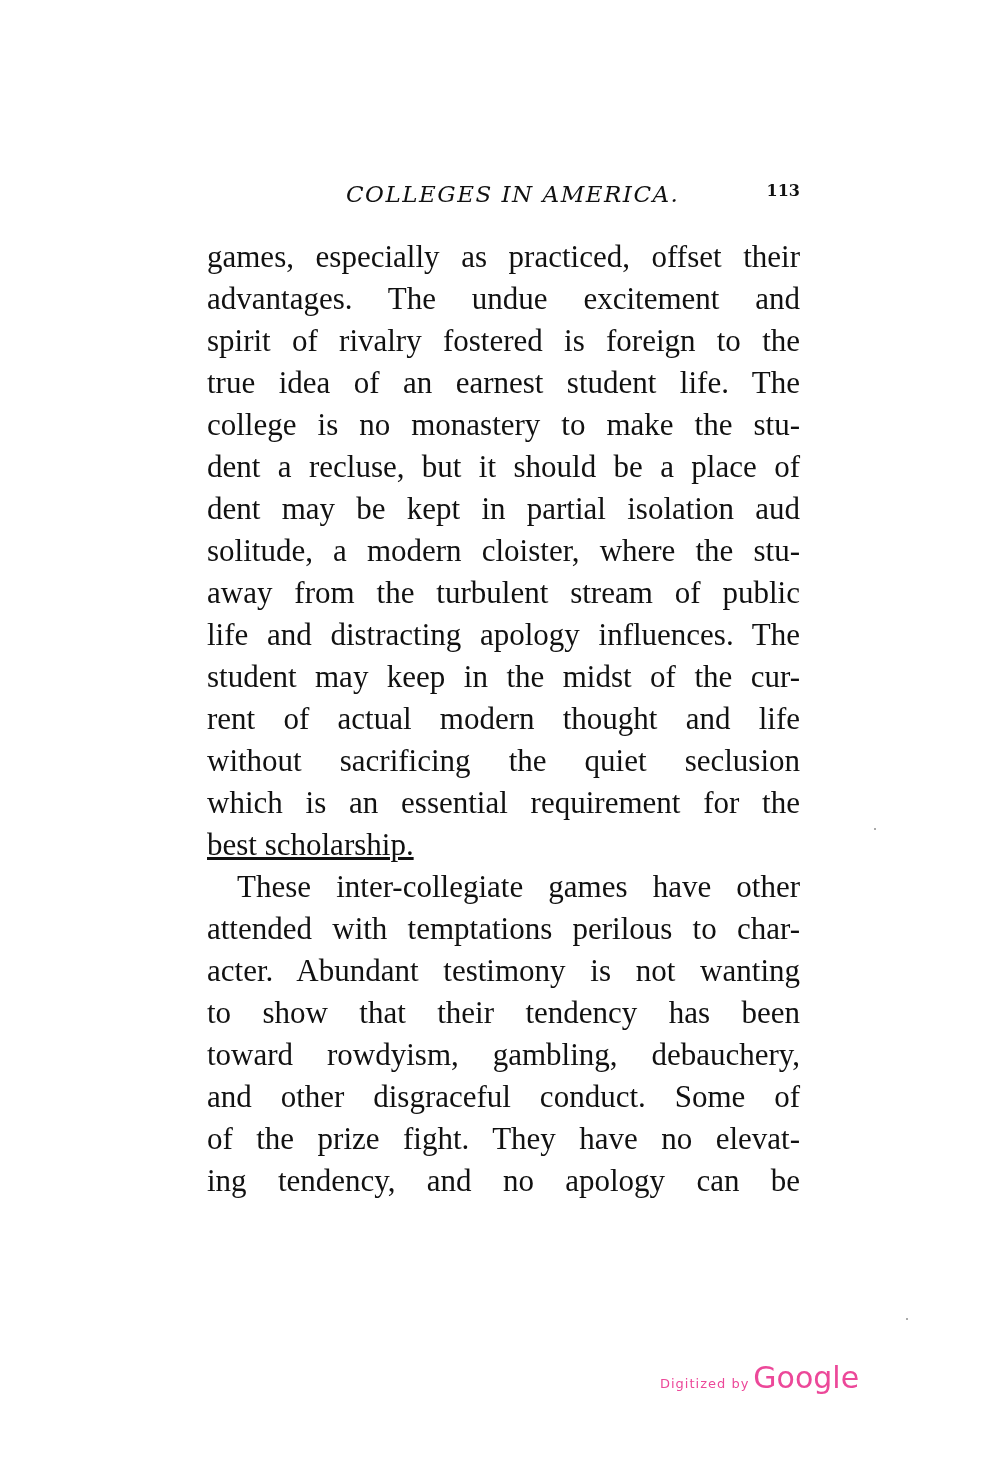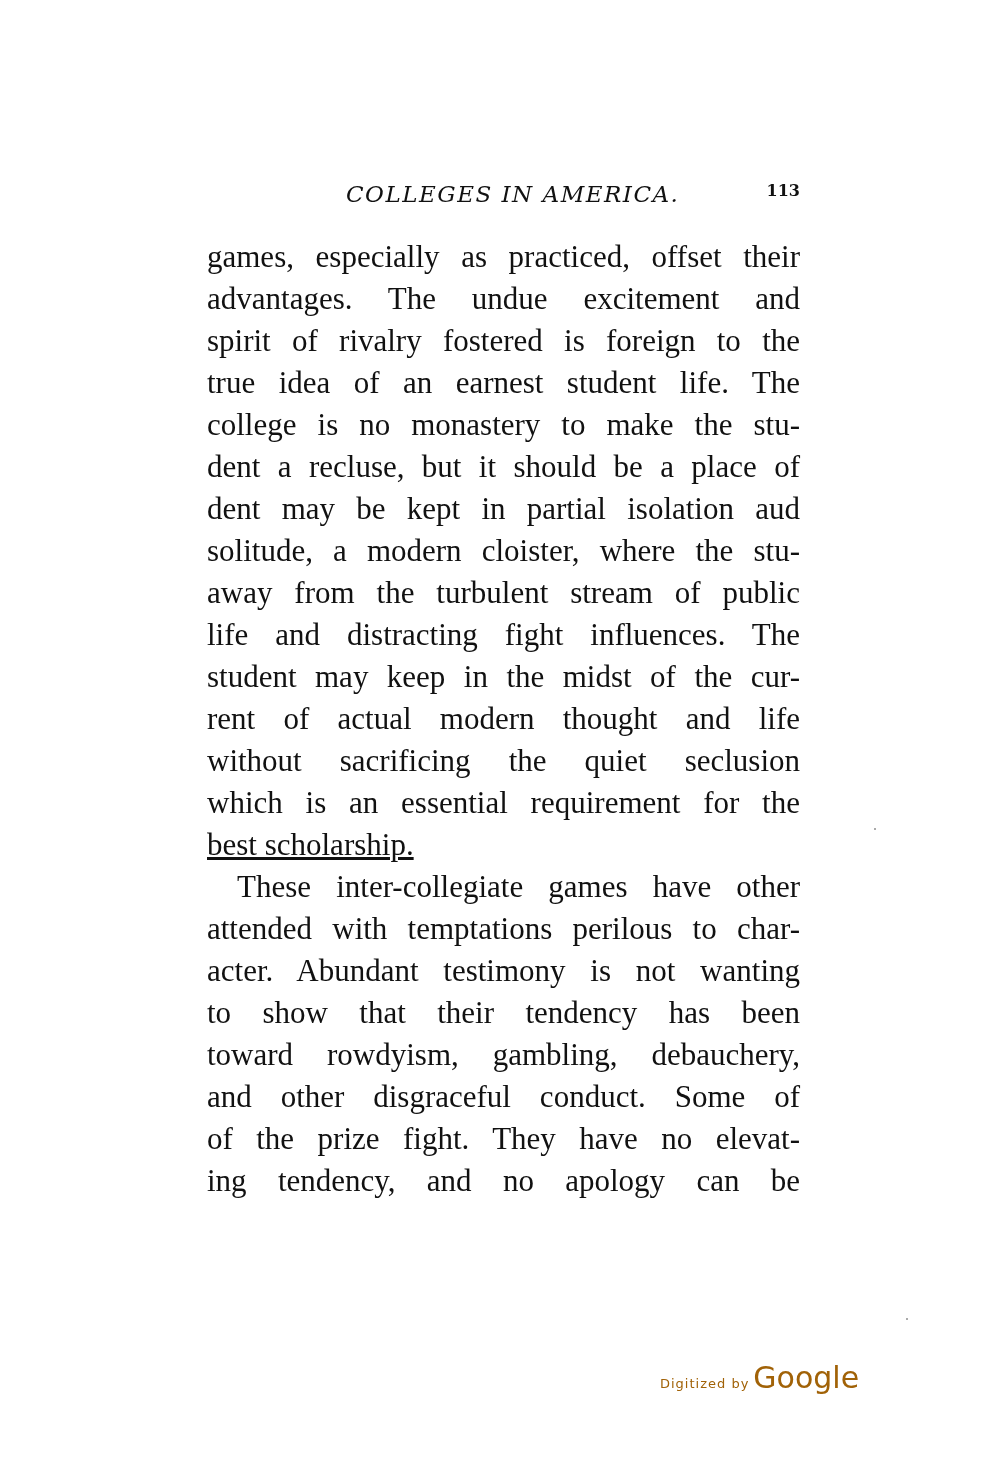--- a/index.html
+++ b/index.html
@@ -5,21 +5,21 @@
     html, body { margin: 0; padding: 0; background: #ffffff; }
     body { width: 1003px; height: 1470px; position: relative; overflow: hidden; }
     .page { position: absolute; left: 0; top: 0; width: 1003px; height: 1470px; background: #fff; color: #111; }
     .running-head { position: absolute; left: 207px; top: 181px; width: 593px; height: 36px; font-family: "DejaVu Serif", serif; }
     .rh-title { position: absolute; left: 120px; top: 0; font-style: italic; font-size: 23px; letter-spacing: 1.5px; margin-left: 19px; }
     .rh-num { position: absolute; right: 0; top: 0; font-size: 16px; font-weight: bold; }
     .body { position: absolute; left: 207px; top: 236px; width: 593px; font-family: "Liberation Serif", serif; font-size: 31px; }
     .line { height: 42px; line-height: 42px; white-space: nowrap; text-align: justify; text-align-last: justify; }
     .line.last { text-align-last: left; text-decoration: underline; }
     .line.indent { padding-left: 30px; }
-    .watermark { position: absolute; left: 660px; top: 1360px; color: #a16207; font-family: "DejaVu Sans", sans-serif; }
+    .watermark { position: absolute; left: 660px; top: 1360px; color: #ec4899; font-family: "DejaVu Sans", sans-serif; }
     .wm-small { font-size: 13px; letter-spacing: 1px; margin-right: 4px; }
     .wm-big { font-size: 30px; }
     .speck { position: absolute; width: 2px; height: 2px; background: #aaa; }
   </style>
 </head>
 <body>
 
 <div class="page">
   <div class="running-head">
     <span class="rh-title">COLLEGES IN AMERICA.</span>
@@ -30,21 +30,21 @@
     <div>
       <div class="line">games, especially as practiced, offset their</div>
       <div class="line">advantages.  The undue excitement and</div>
       <div class="line">spirit of rivalry fostered is foreign to the</div>
       <div class="line">true idea of an earnest student life.  The</div>
       <div class="line">college is no monastery to make the stu-</div>
       <div class="line">dent a recluse, but it should be a place of</div>
       <div class="line">dent may be kept in partial isolation aud</div>
       <div class="line">solitude, a modern cloister, where the stu-</div>
       <div class="line">away from the turbulent stream of public</div>
-      <div class="line">life and distracting fight influences.  The</div>
+      <div class="line">life and distracting apology influences.  The</div>
       <div class="line">student may keep in the midst of the cur-</div>
       <div class="line">rent of actual modern thought and life</div>
       <div class="line">without sacrificing the quiet seclusion</div>
       <div class="line">which is an essential requirement for the</div>
       <div class="line last">best scholarship.</div>
     </div>
     <div>
       <div class="line indent">These inter-collegiate games have other</div>
       <div class="line">attended with temptations perilous to char-</div>
       <div class="line">acter.  Abundant testimony is not wanting</div>

